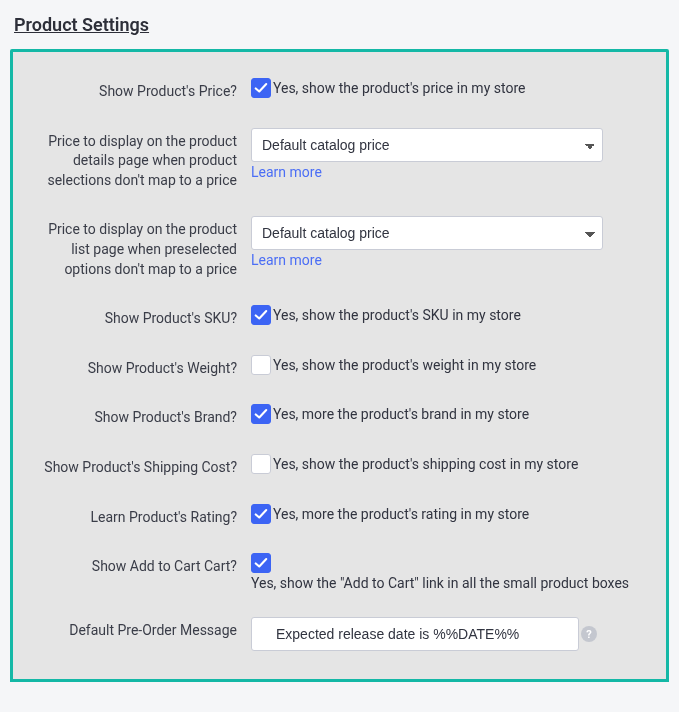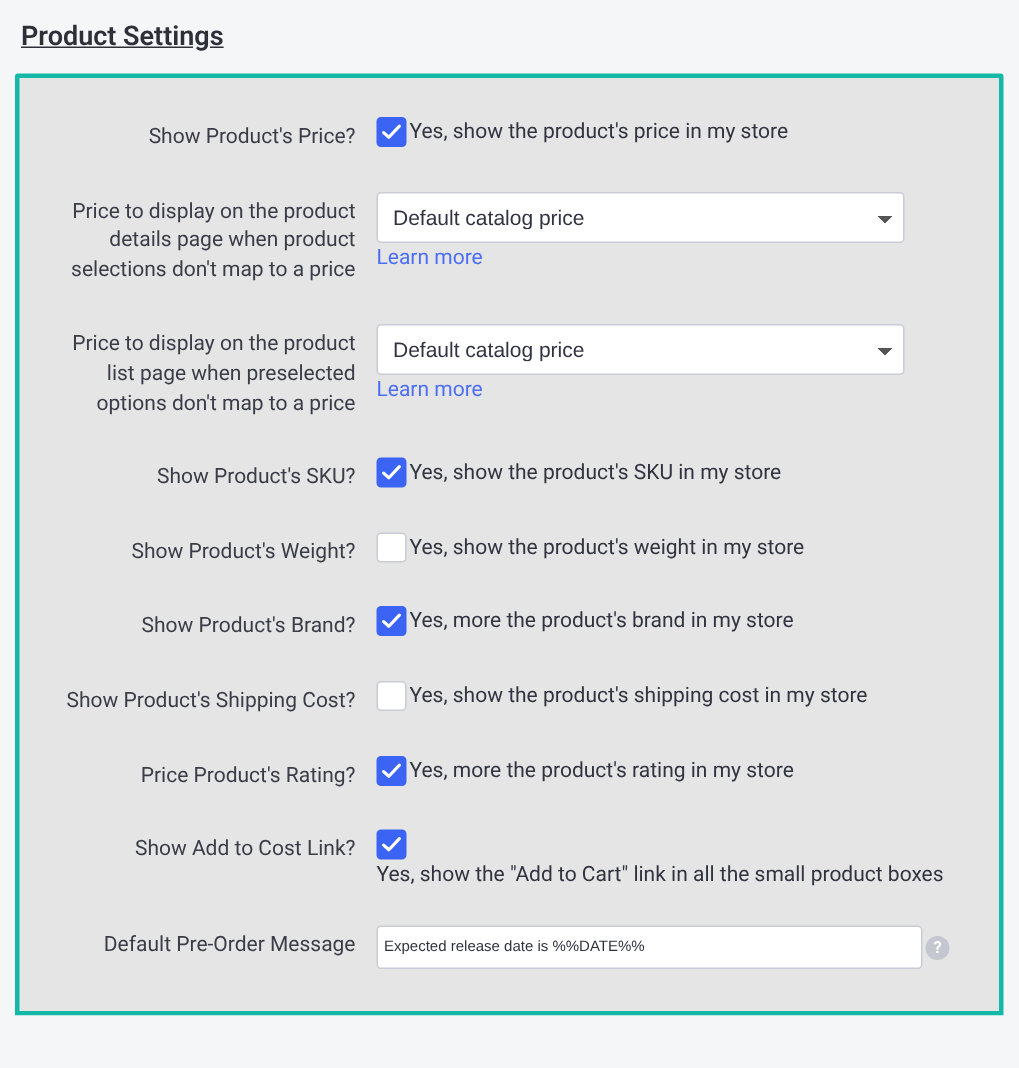--- a/index.html
+++ b/index.html
@@ -97,24 +97,24 @@
   .select.med  { width: 352px; }
   .link {
     color: #4b6ef5;
     text-decoration: none;
     cursor: pointer;
     font-size: 14px;
   }
   .text-input {
     border: 1px solid #c9ccd6;
     border-radius: 3px;
-    padding: 8px 4px;
-    font-size: 10px;
-    color: #313440;
-    width: 364px;
+    padding: 8px 24px;
+    font-size: 14px;
+    color: #313440;
+    width: 328px;
     background: #fff;
   }
   .help-icon {
     width: 16px;
     height: 16px;
     border-radius: 50%;
     background: #c4c7cf;
     color: #fff;
     font-size: 11px;
     font-weight: 700;
@@ -203,33 +203,33 @@
       <div class="label-col">Show Product's Shipping Cost?</div>
       <div class="field-col">
         <span class="cb">
           
         </span>
         <span class="cb-label">Yes, show the product's shipping cost in my store</span>
       </div>
     </div>
 
     <div class="row">
-      <div class="label-col">Price Product's Rating?</div>
+      <div class="label-col">Learn Product's Rating?</div>
       <div class="field-col">
         <span class="cb checked">
           <svg viewBox="0 0 16 16">
               <path d="M2 8.5 L6 12 L14 3.5" stroke="#fff" stroke-width="2.4" fill="none" stroke-linecap="round" stroke-linejoin="round"></path>
             </svg>
         </span>
         <span class="cb-label">Yes, more the product's rating in my store</span>
       </div>
     </div>
 
     <div class="row">
-      <div class="label-col">Show Add to Cost Link?</div>
+      <div class="label-col">Show Add to Cart Cart?</div>
       <div class="field-col">
         <span class="cb checked">
           <svg viewBox="0 0 16 16">
               <path d="M2 8.5 L6 12 L14 3.5" stroke="#fff" stroke-width="2.4" fill="none" stroke-linecap="round" stroke-linejoin="round"></path>
             </svg>
         </span>
         <span class="cb-label">Yes, show the "Add to Cart" link in all the small product boxes</span>
       </div>
     </div>
 

